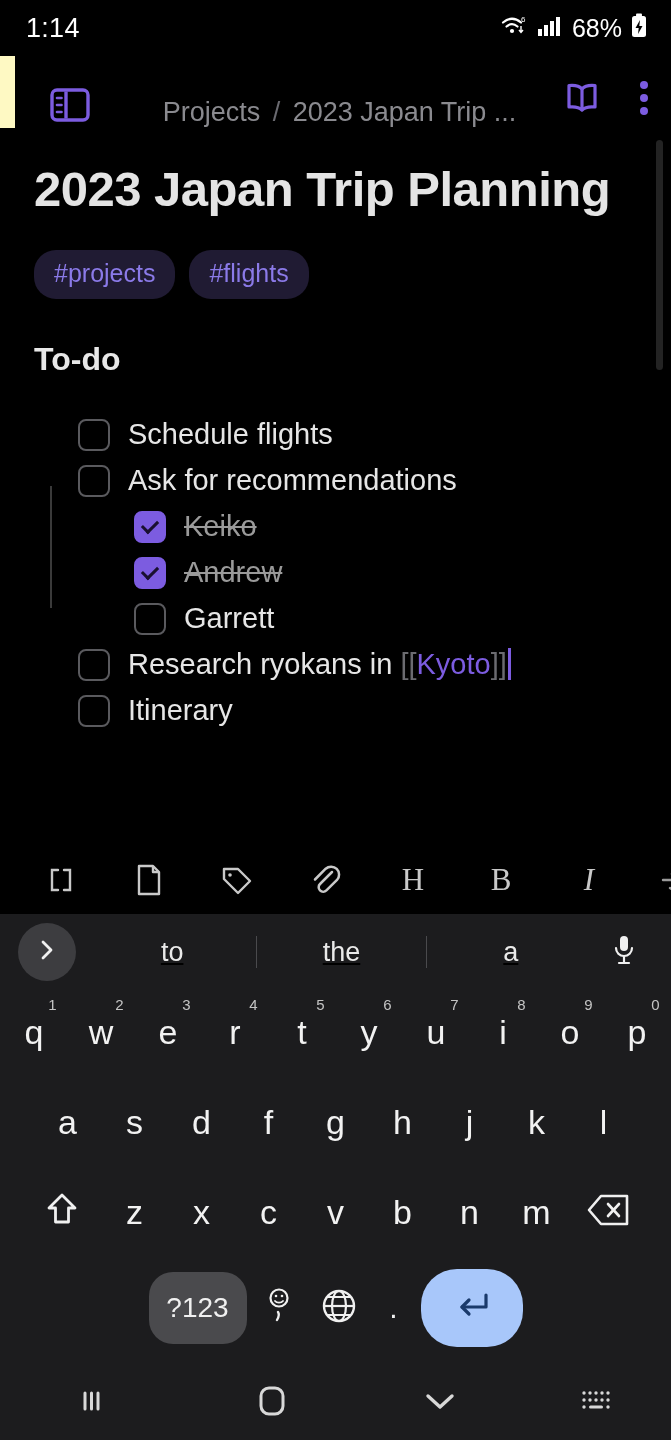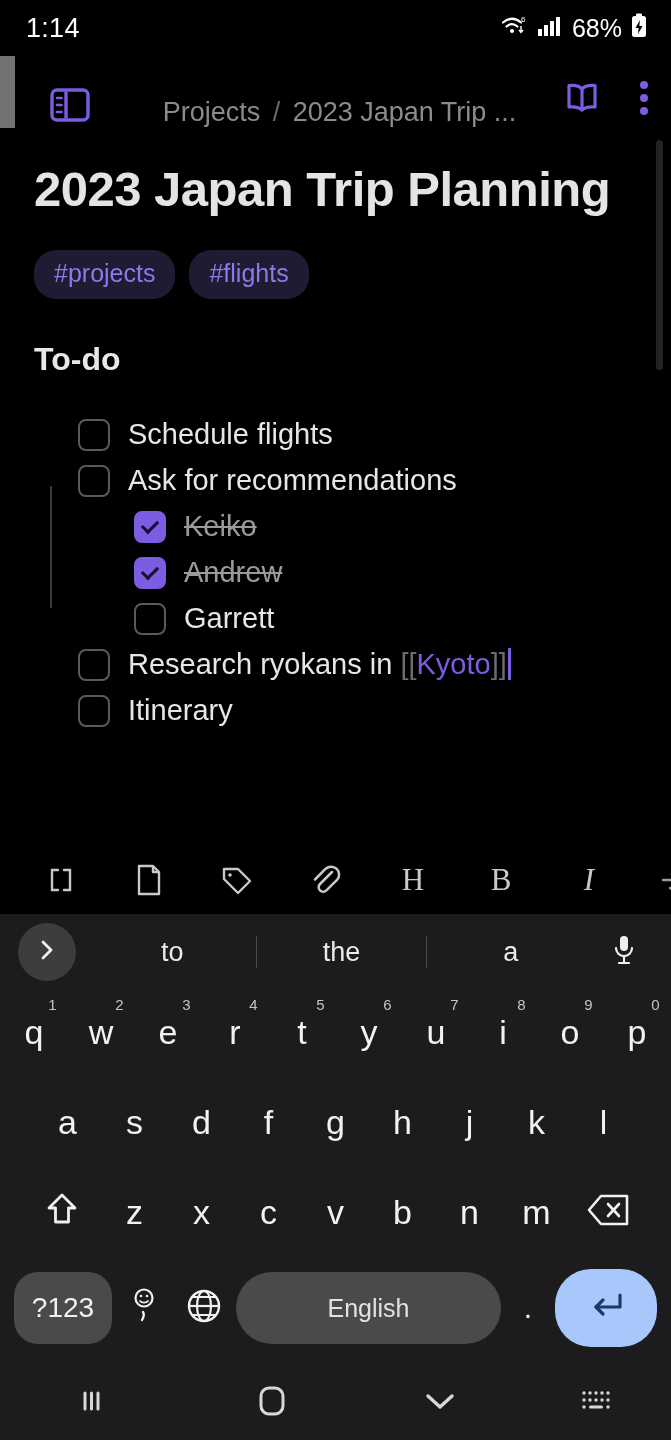--- a/index.html
+++ b/index.html
@@ -2,21 +2,21 @@
 <html><head>
 <meta charset="utf-8">
 <style>
   * { box-sizing: border-box; margin: 0; padding: 0; }
   html, body {
     width: 671px; height: 1440px;
     background: #000;
     font-family: "Liberation Sans", sans-serif;
     overflow: hidden;
   }
-  #app { position: relative; width: 595px; height: 1440px; background: #737373; }
+  #app { position: relative; width: 595px; height: 1440px; background: #fef9c3; }
 
   
   .statusbar {
     position: absolute; top: 0; left: 0; width: 671px; height: 56px;
     display: flex; align-items: center; justify-content: space-between;
     padding: 0 22px 0 26px; background: #000;
   }
   .sb-time { color: #fff; font-size: 27px; font-weight: 400; letter-spacing: .3px; }
   .sb-right { display: flex; align-items: center; gap: 7px; }
   .sb-pct { color: #fff; font-size: 25px; font-weight: 500; margin-left: 2px; }
@@ -105,21 +105,21 @@
     background: #1c1c1e;
   }
   .sugg {
     height: 76px; display: flex; align-items: center; padding: 0 18px;
   }
   .sugg-exp {
     width: 58px; height: 58px; border-radius: 50%; background: #3d3d40;
     display: flex; align-items: center; justify-content: center; flex: none;
     margin-right: 12px;
   }
-  .sugg-row { flex: 1; display: flex; align-items: center; }
+  .sugg-row { flex: 1; display: flex; align-items: center; text-decoration: underline; }
   .sugg-word {
     flex: 1; text-align: center; color: #eaeaea; font-size: 27px;
   }
   .sugg-div { width: 1px; height: 32px; background: #4a4a4d; }
   .sugg-mic { width: 58px; flex: none; display: flex; align-items: center; justify-content: center; }
 
   .krow { display: flex; align-items: flex-start; justify-content: center; height: 90px; }
   .key {
     position: relative; flex: 1; max-width: 67px; height: 84px;
     display: flex; align-items: center; justify-content: center;
@@ -489,21 +489,20 @@
         <span>
           <svg width="38" height="38" viewBox="0 0 38 38">
             <circle cx="19" cy="19" r="15" fill="none" stroke="#f0f0f0" stroke-width="2.4"></circle>
             <ellipse cx="19" cy="19" rx="7" ry="15" fill="none" stroke="#f0f0f0" stroke-width="2.2"></ellipse>
             <line x1="4" y1="19" x2="34" y2="19" stroke="#f0f0f0" stroke-width="2.2"></line>
             <line x1="7" y1="10" x2="31" y2="10" stroke="#f0f0f0" stroke-width="2"></line>
             <line x1="7" y1="28" x2="31" y2="28" stroke="#f0f0f0" stroke-width="2"></line>
           </svg>
         </span>
       </div>
-      <div class="kspace">English</div>
       <div class="kperiod">.</div>
       <div class="kenter">
         <span>
           <svg width="42" height="34" viewBox="0 0 42 34">
             <path d="M35 6 V18 H11" fill="none" stroke="#1a3a6b" stroke-width="3.2" stroke-linecap="round" stroke-linejoin="round"></path>
             <path d="M18 11 L11 18 L18 25" fill="none" stroke="#1a3a6b" stroke-width="3.2" stroke-linecap="round" stroke-linejoin="round"></path>
           </svg>
         </span>
       </div>
     </div>

